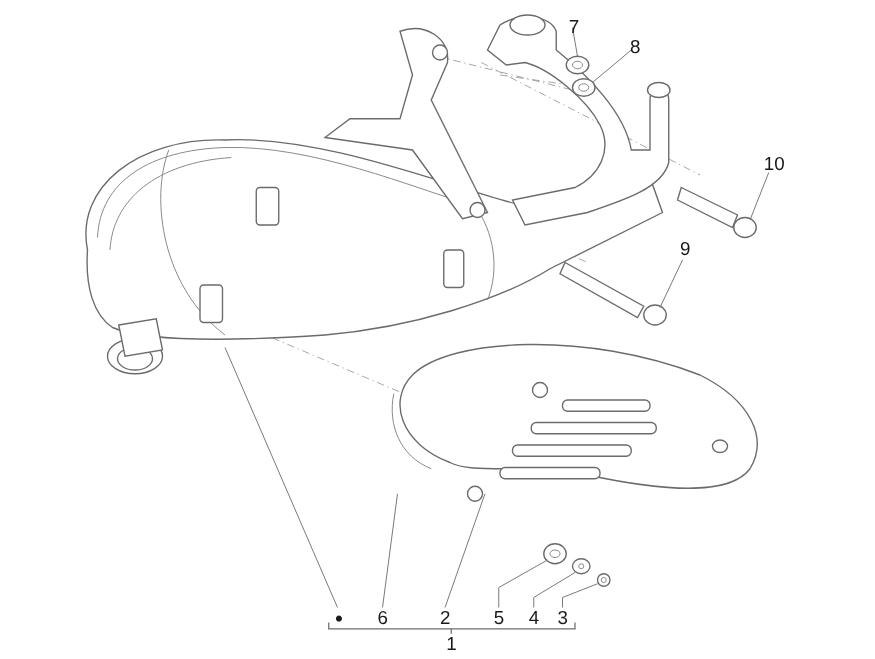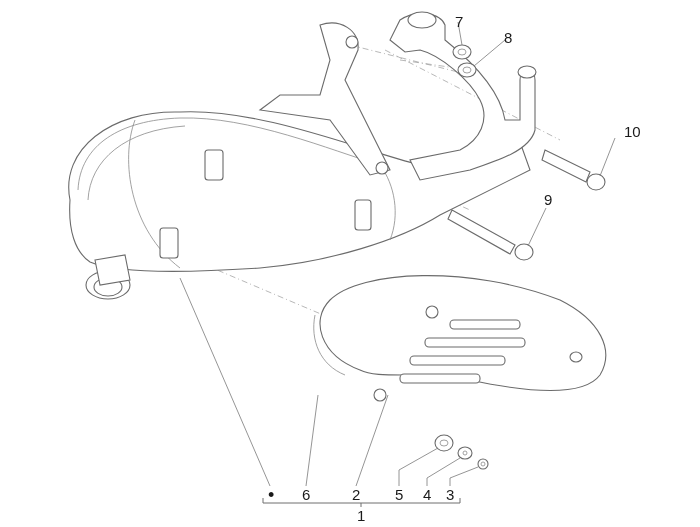--- a/index.html
+++ b/index.html
@@ -105,21 +105,21 @@
     <path class="lead" d="M399 486 L399 470 L438 448"></path>
     <path class="lead" d="M427 486 L427 478 L460 458"></path>
     <path class="lead" d="M450 486 L450 478 L478 467"></path>
 
     <path class="brk" d="M263 498 L263 503 L460 503 L460 498"></path>
     <path class="brk" d="M361 503 L361 507"></path>
   </svg>
 
   <span class="lbl" style="left:455px;top:14px;">7</span>
   <span class="lbl" style="left:504px;top:30px;">8</span>
-  <span class="lbl" style="left:624px;top:124px;">10</span>
+  <span class="lbl" style="left:611px;top:124px;">10</span>
   <span class="lbl" style="left:544px;top:192px;">9</span>
   <span class="lbl" style="left:268px;top:486px;font-size:18px;">•</span>
   <span class="lbl" style="left:302px;top:487px;">6</span>
   <span class="lbl" style="left:352px;top:487px;">2</span>
   <span class="lbl" style="left:395px;top:487px;">5</span>
   <span class="lbl" style="left:423px;top:487px;">4</span>
   <span class="lbl" style="left:446px;top:487px;">3</span>
   <span class="lbl" style="left:357px;top:508px;">1</span>
 </div>
 

